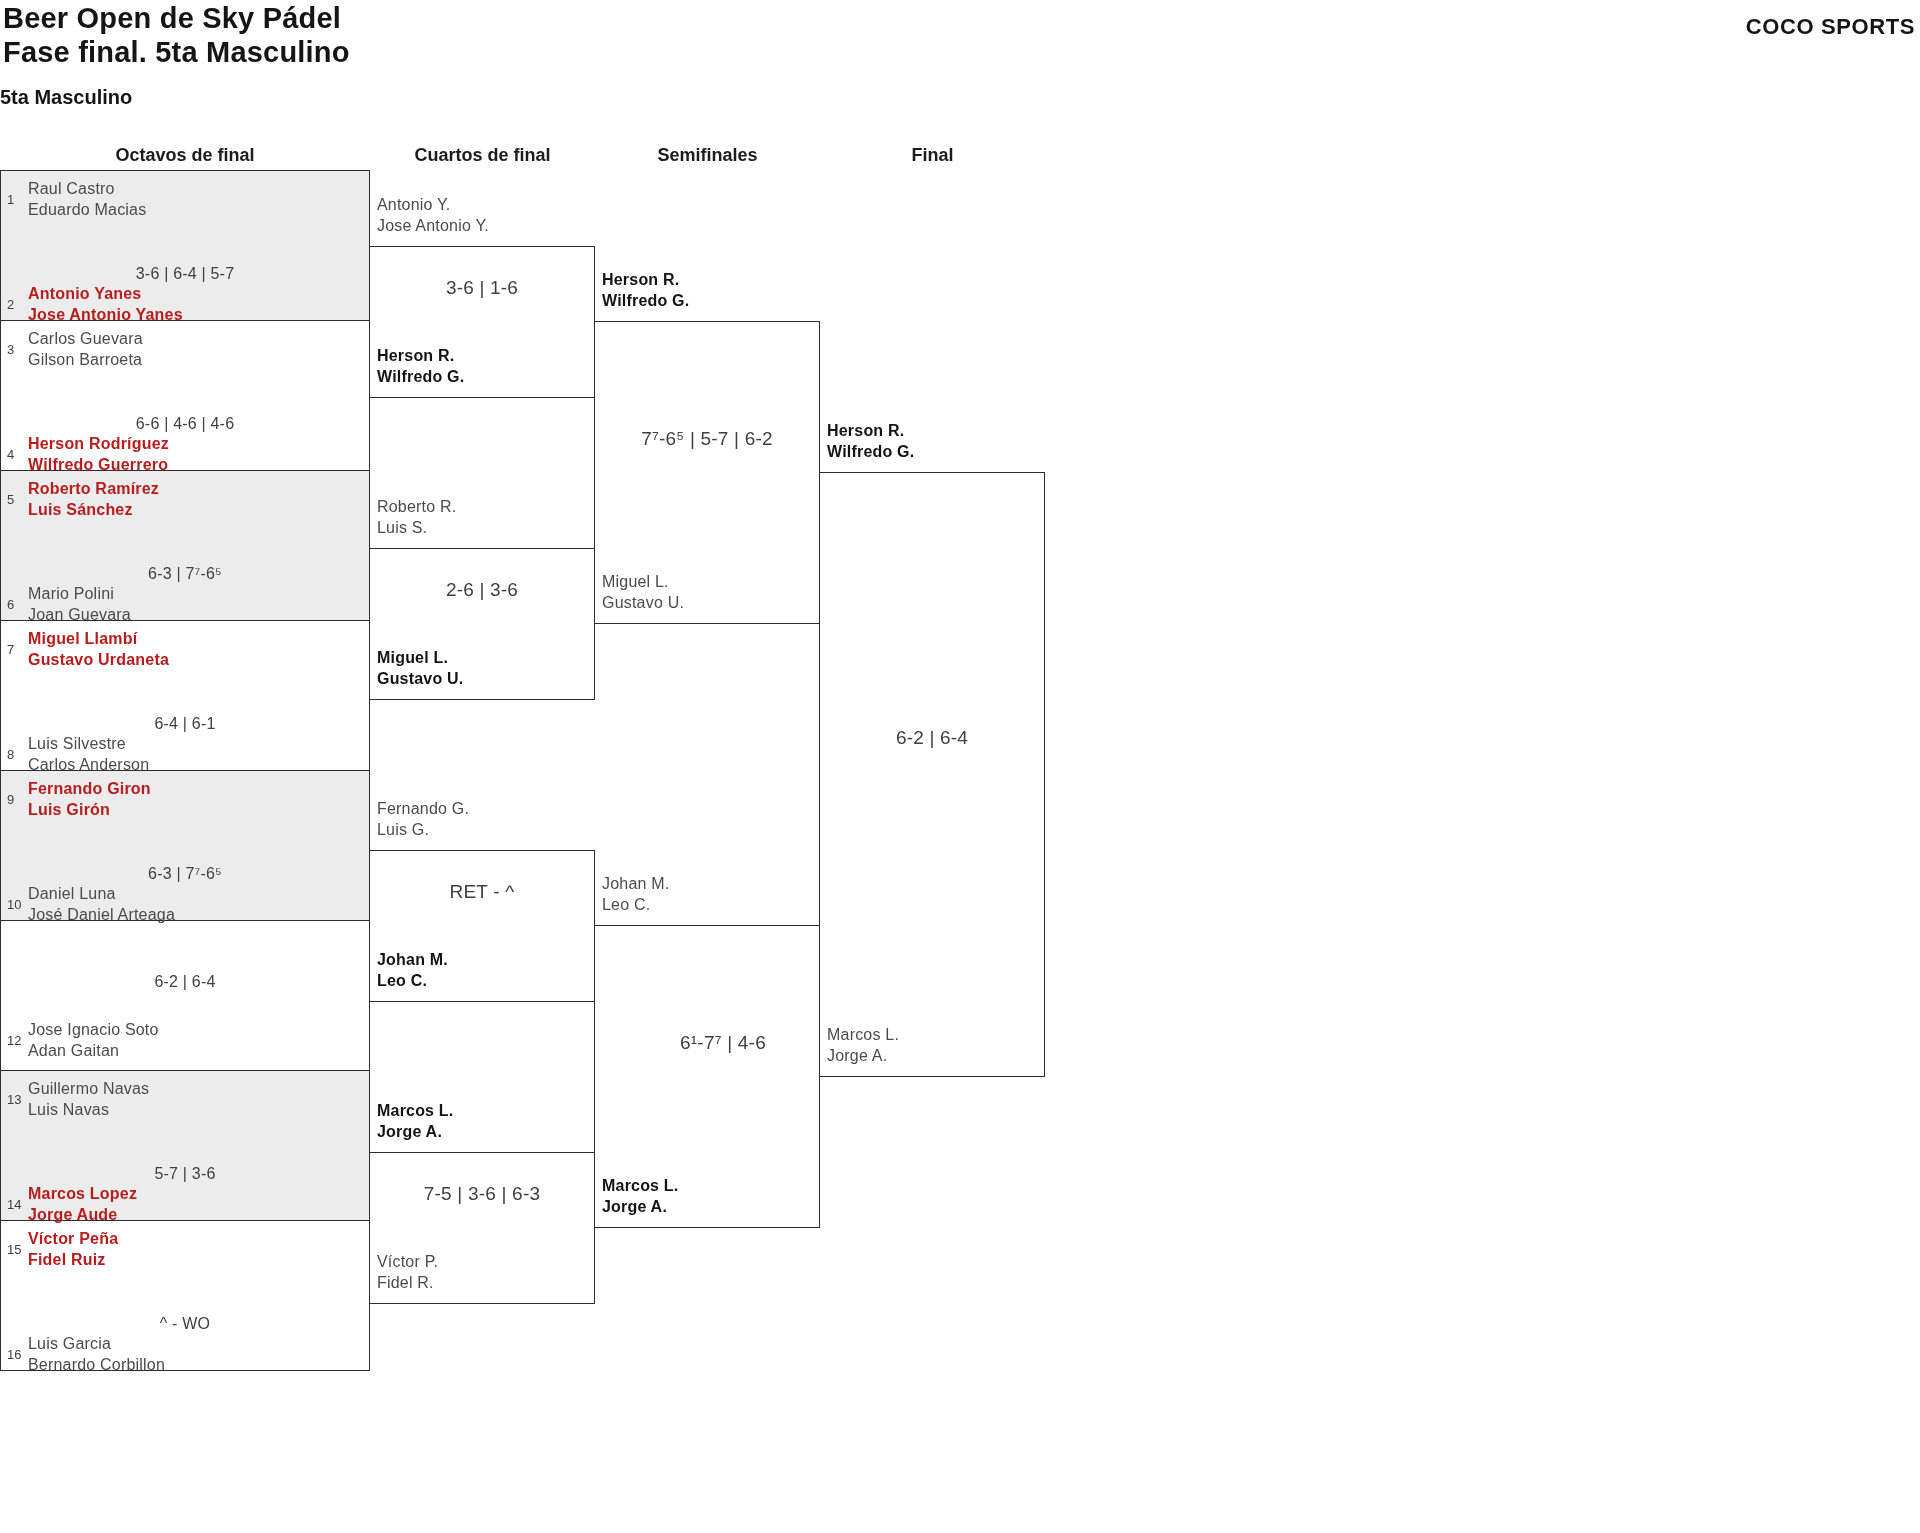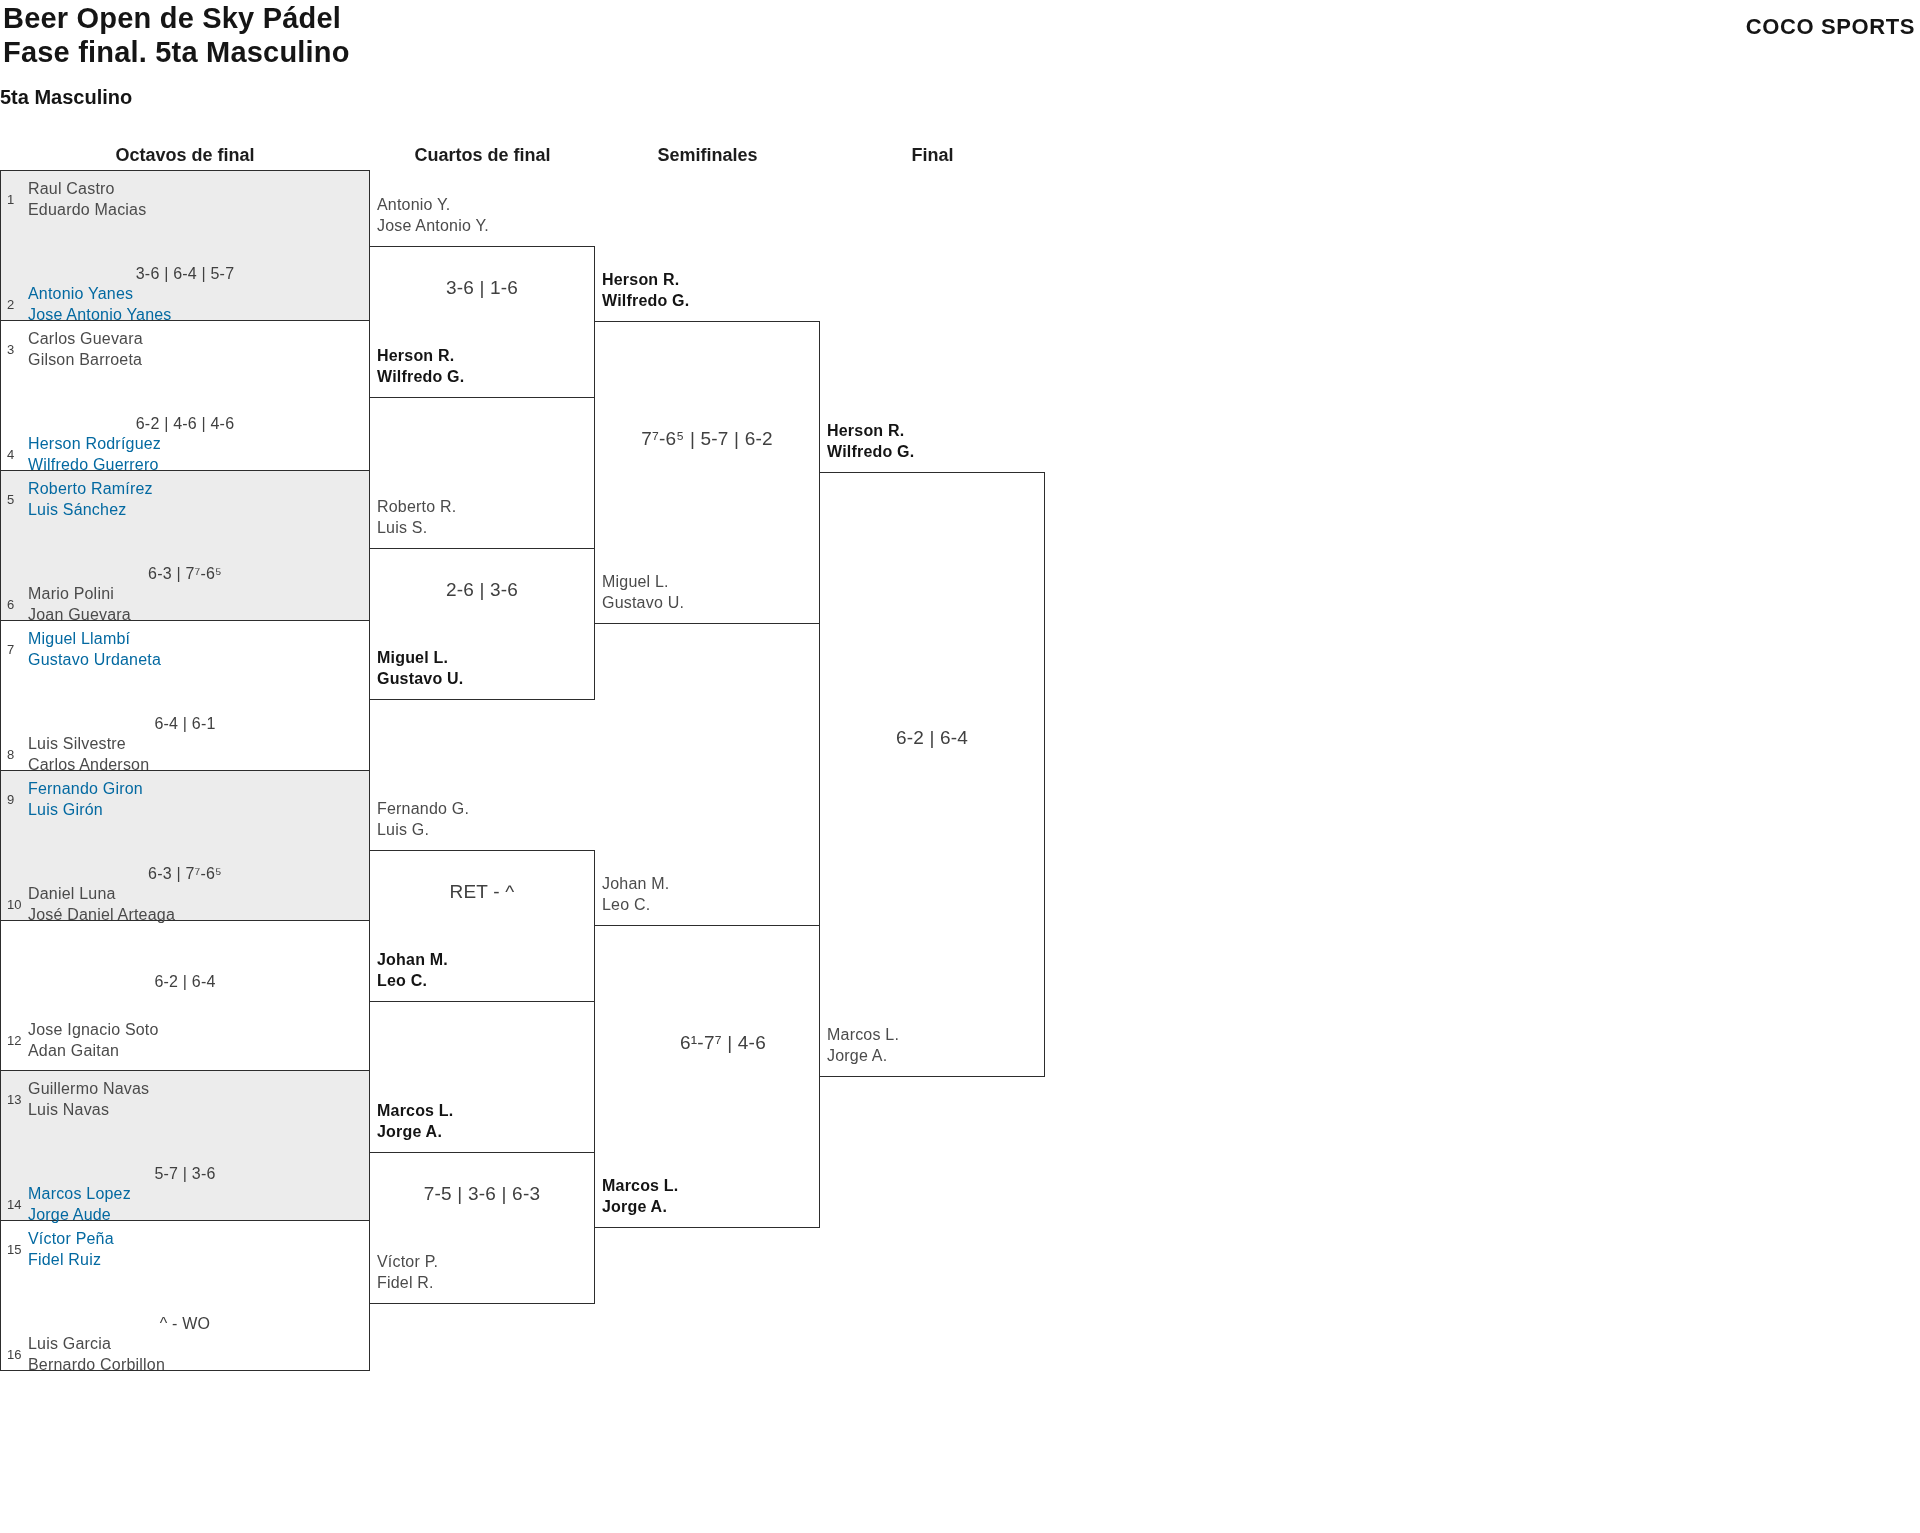--- a/index.html
+++ b/index.html
@@ -21,21 +21,21 @@
   .obox{box-sizing:border-box;height:151px;margin-top:-1px;border:1px solid #2d2d2d;
         background:#fff;display:flex;flex-direction:column;justify-content:space-between;
         padding:7px 0 9px 0;}
   .obox:first-child{margin-top:0;}
   .obox:nth-child(odd){background:#ececec;}
 
   .oteam{display:flex;align-items:center;}
   .oseed{flex:none;width:21px;padding-left:6px;font-size:13px;color:#404040;}
   .names{font-size:16px;line-height:21px;color:#4b4b4b;letter-spacing:.2px;}
   .nline{display:block;}
-  .oteam.bold .names{font-weight:400;color:#0369a1;}
+  .oteam.bold .names{font-weight:700;color:#b91c1c;}
   .oscore{text-align:center;font-size:16px;color:#404040;letter-spacing:.2px;margin-top:45px;}
 
   .rbox{position:absolute;box-sizing:border-box;border:1px solid #2d2d2d;background:transparent;}
   .rteam{position:absolute;font-size:16px;line-height:21px;color:#4b4b4b;letter-spacing:.2px;}
   .rteam.bold{font-weight:700;color:#141414;}
   .rscore{position:absolute;text-align:center;font-size:19px;color:#404040;letter-spacing:.2px;}
 </style>
 </head>
 <body>
 
@@ -74,21 +74,21 @@
     </div>
 
     <div class="obox">
       <div class="oteam">
         <span class="oseed">3</span>
         <span class="names">
           <span class="nline">Carlos Guevara</span>
           <span class="nline">Gilson Barroeta</span>
         </span>
       </div>
-      <div class="oscore">6-2 | 4-6 | 4-6</div>
+      <div class="oscore">6-6 | 4-6 | 4-6</div>
       <div class="oteam bold">
         <span class="oseed">4</span>
         <span class="names">
           <span class="nline">Herson Rodríguez</span>
           <span class="nline">Wilfredo Guerrero</span>
         </span>
       </div>
     </div>
 
     <div class="obox">

